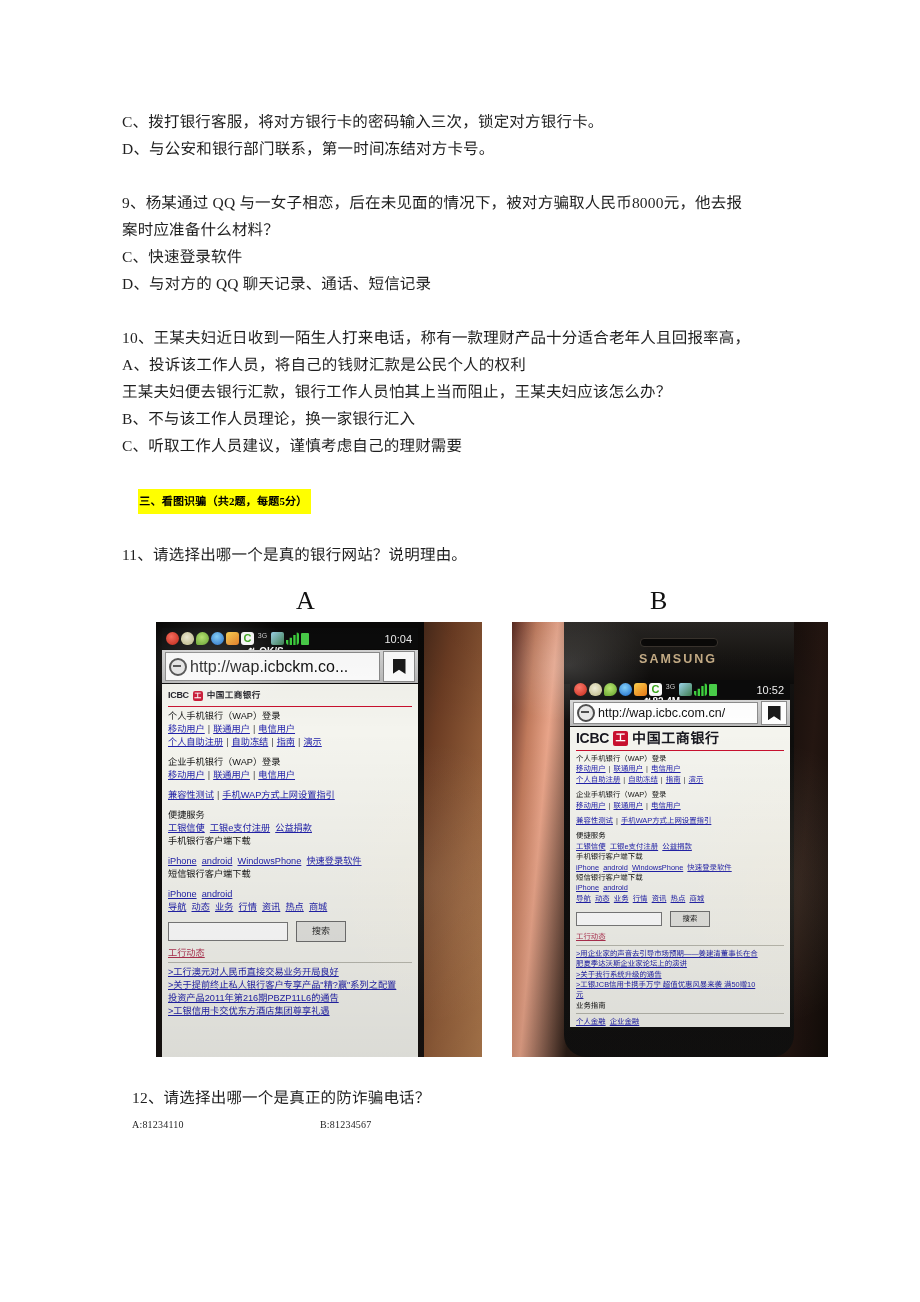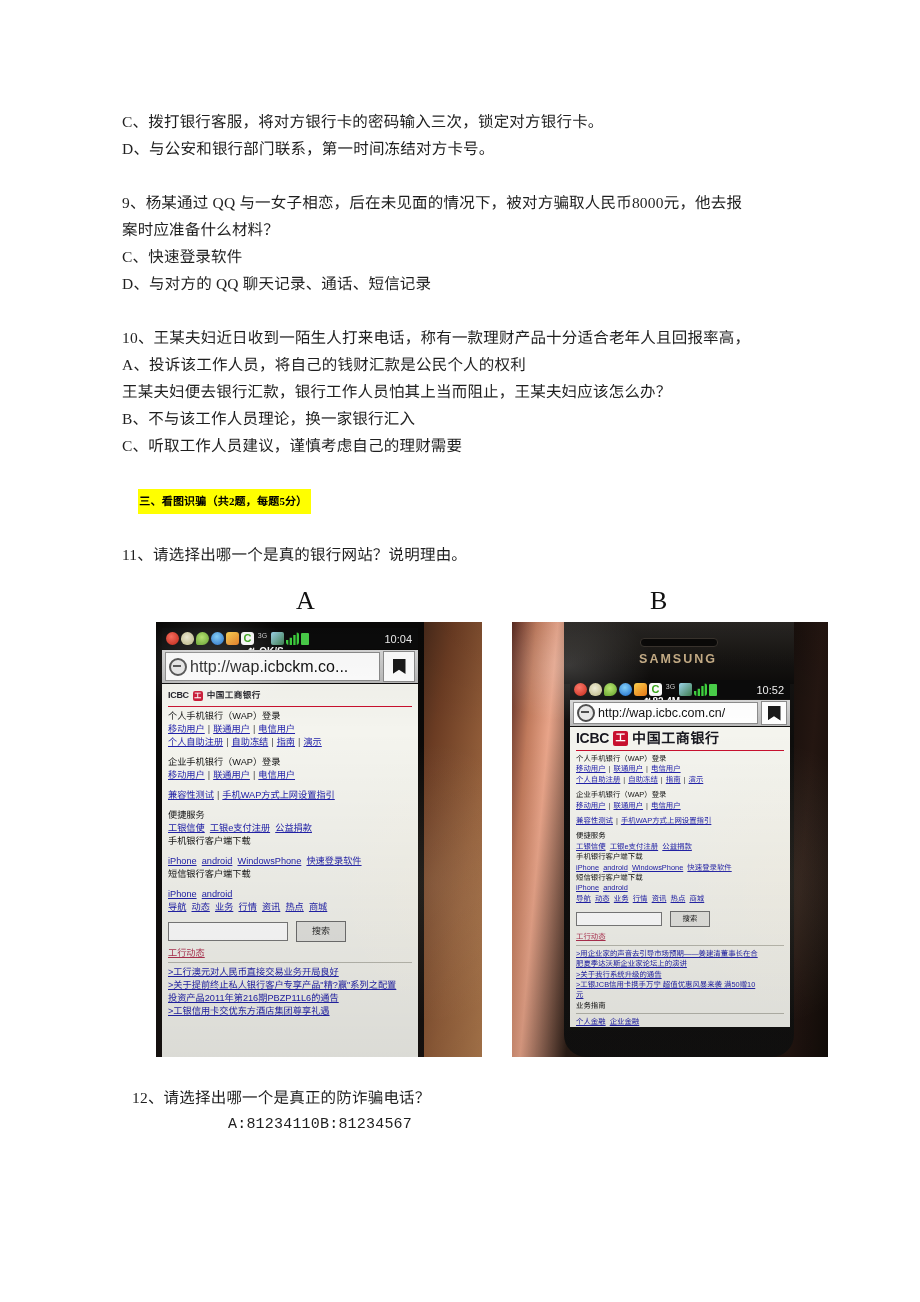--- a/index.html
+++ b/index.html
@@ -245,21 +245,21 @@
     position:absolute;pointer-events:none;inset:0;
     background:
       radial-gradient(ellipse 120px 80px at 18% 10%, rgba(255,255,255,0.17), rgba(255,255,255,0) 70%),
       radial-gradient(ellipse 150px 200px at 85% 60%, rgba(255,235,200,0.10), rgba(0,0,0,0) 70%),
       linear-gradient(180deg, rgba(0,0,0,0.05) 0%, rgba(0,0,0,0) 25%, rgba(0,0,0,0.10) 100%);
   }
 
   .q12{margin-top:24px;margin-left:10px;}
   .q12 .ansrow{display:flex;}
   .q12 .ansA{width:188px;}
-  .fsans{font-family:Liberation Mono, monospace;font-size:15px;text-align:right;}
+  .fsans{font-family:Liberation Serif, serif;font-size:10px;}
 </style>
 </head>
 <body>
 
 <div class="page">
 
   <div class="q-block">
     <div class="line">C、拨打银行客服，将对方银行卡的密码输入三次，锁定对方银行卡。</div>
     <div class="line">D、与公安和银行部门联系，第一时间冻结对方卡号。</div>
   </div>

